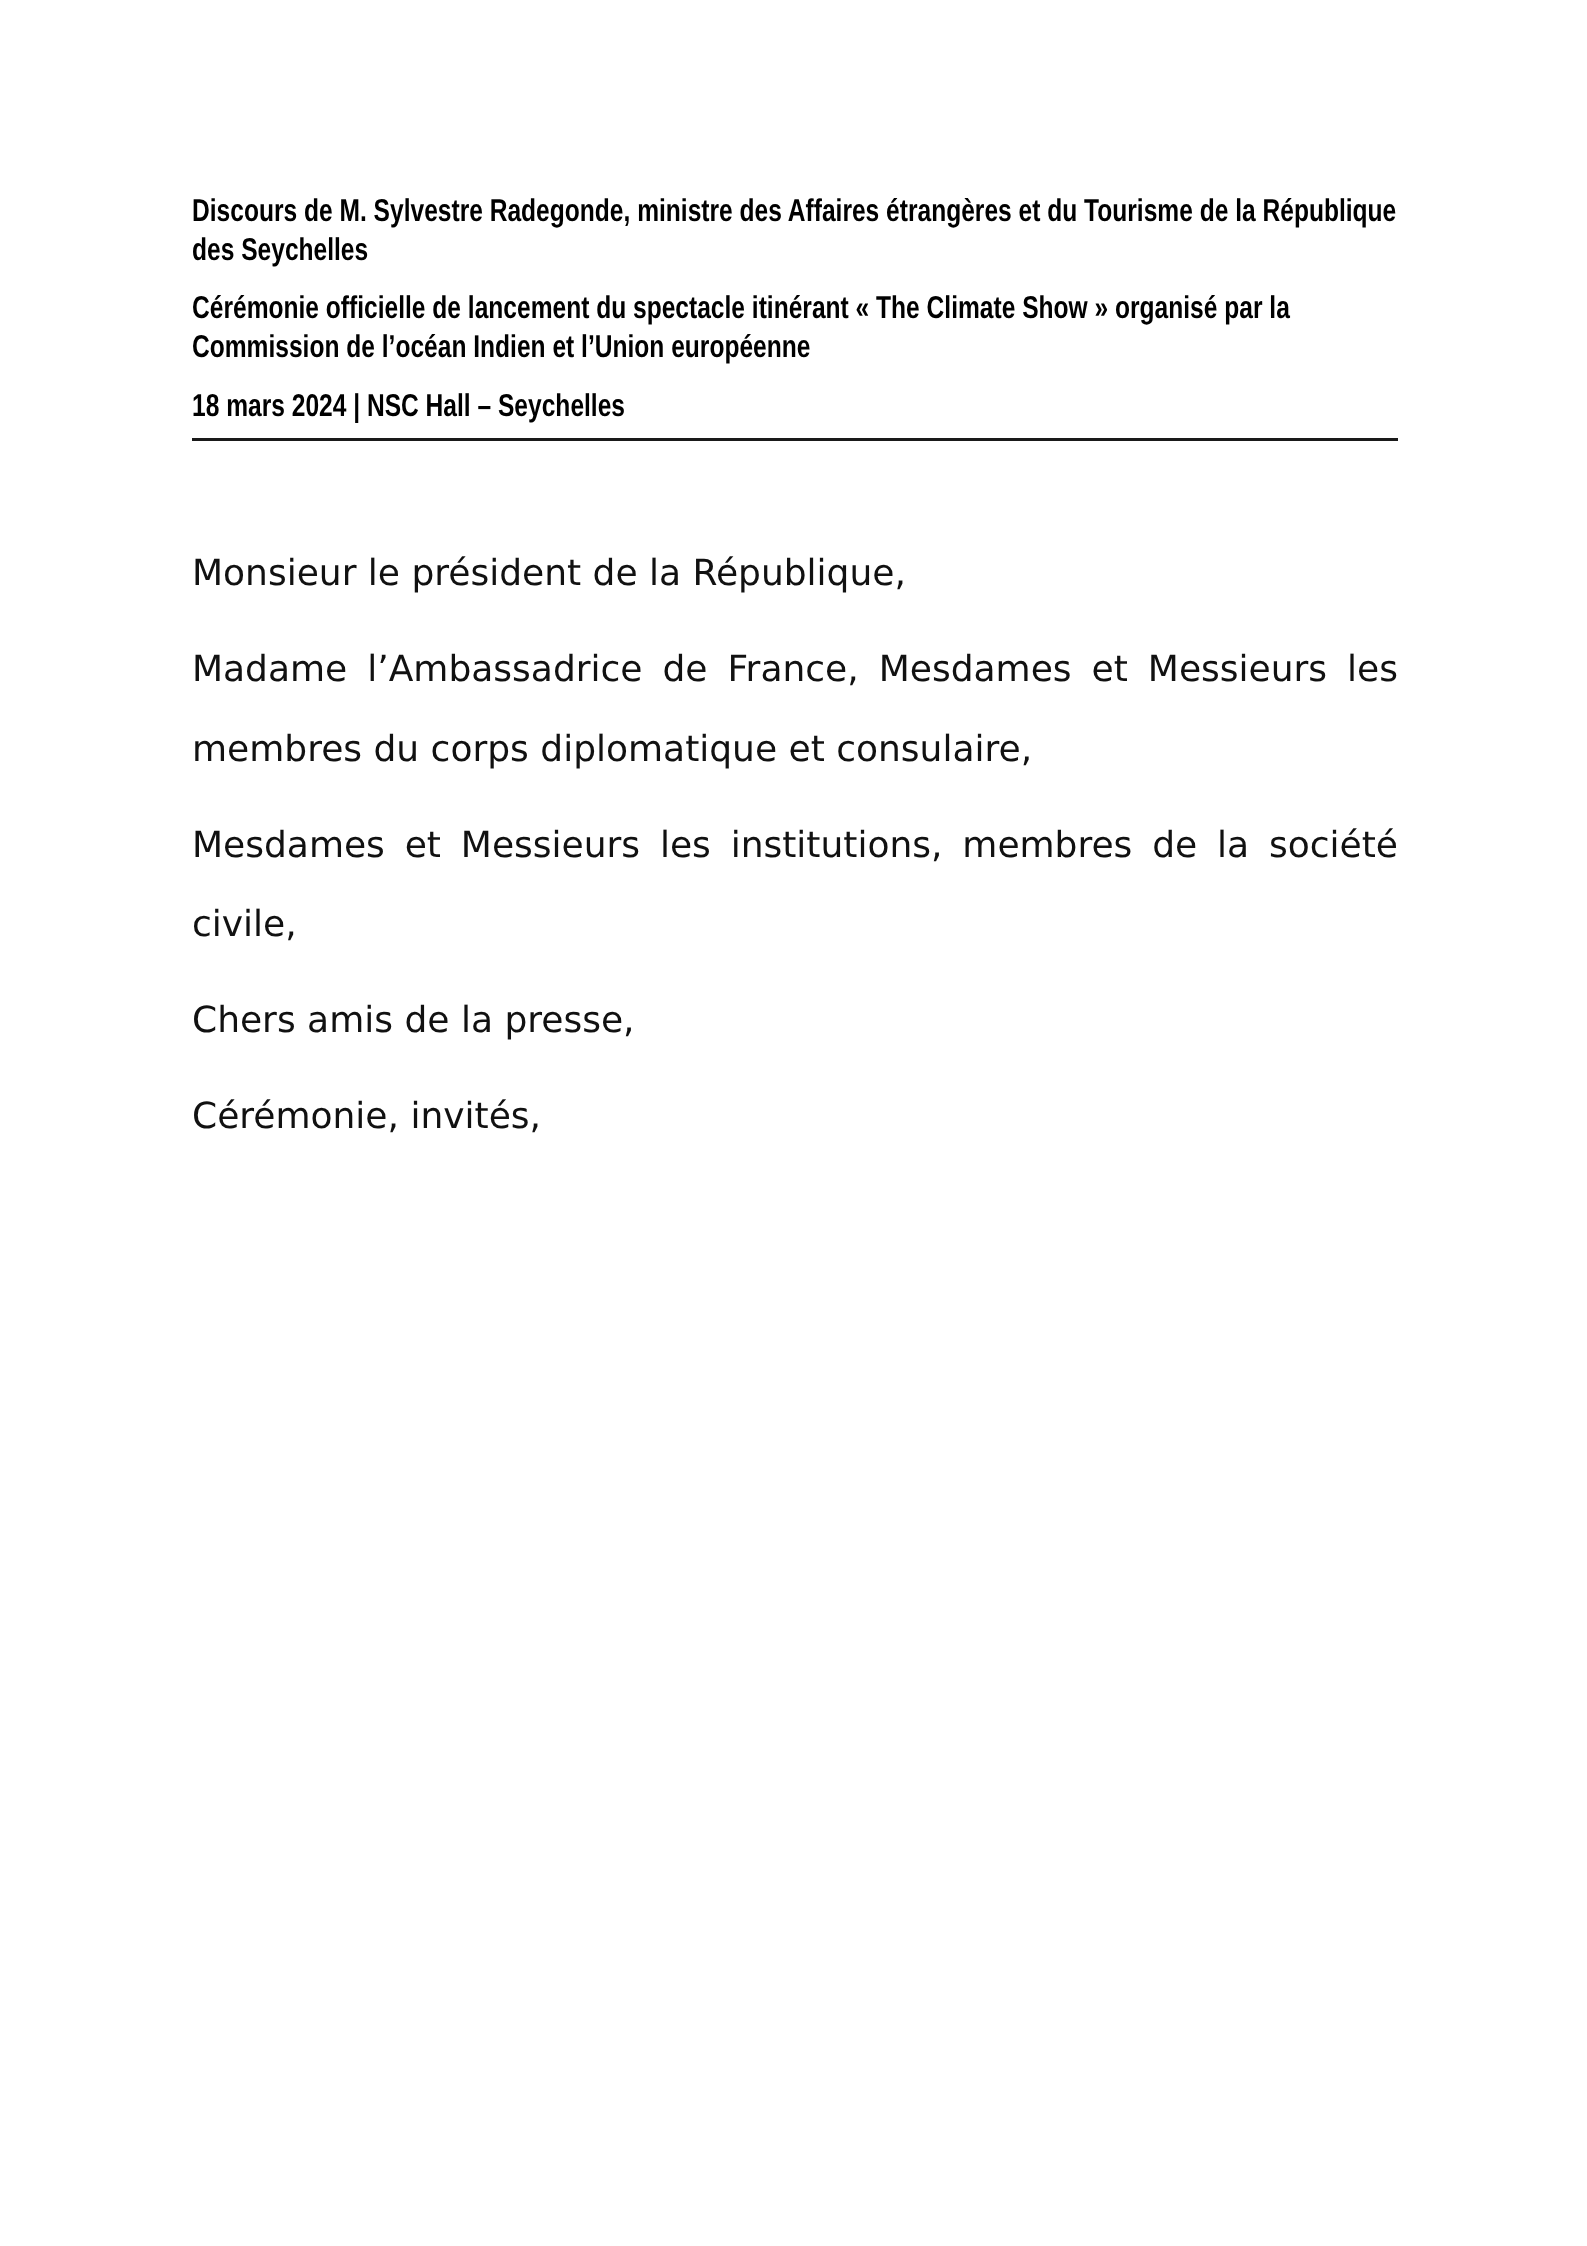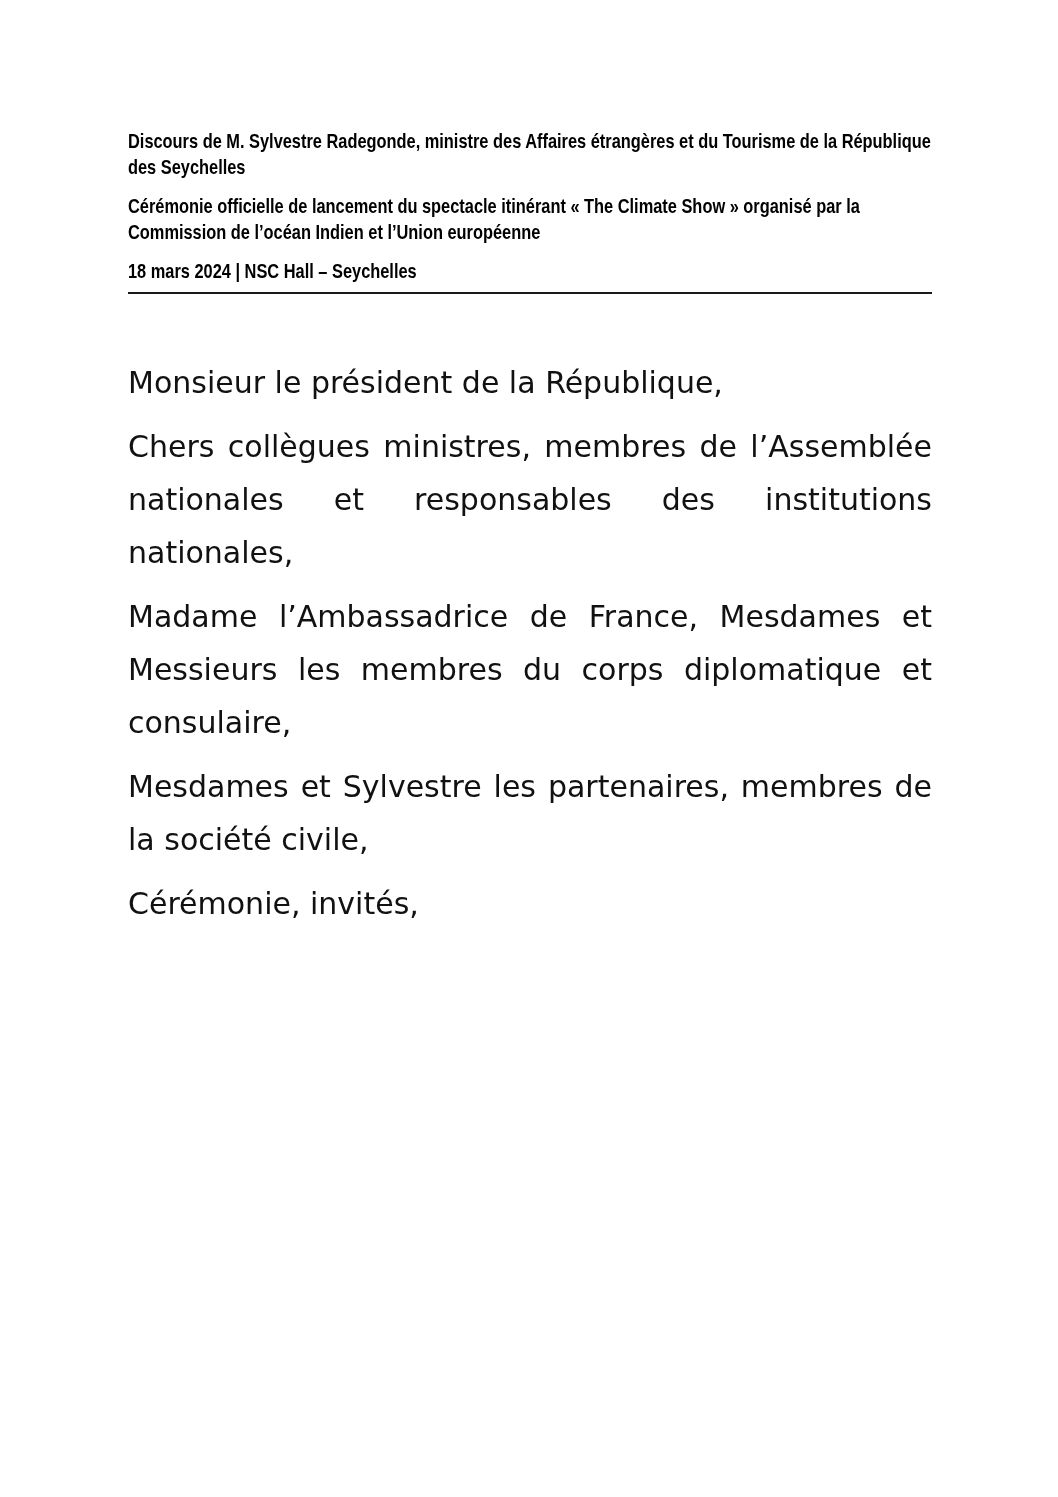--- a/index.html
+++ b/index.html
@@ -55,21 +55,21 @@
   }
 
   
   .doc-body {
     margin-top: 62px;
     color: #111111;
   }
 
   .body-par {
     font-family: "DejaVu Sans", sans-serif;
-    font-size: 30px;
+    font-size: 24px;
     line-height: 53px;
     text-align: justify;
     margin-bottom: 11px;
   }
 
   
   .page-footer {
     position: absolute;
     right: 126px;
     top: 1378px;
@@ -90,23 +90,23 @@
       <p class="hline">Discours de M. Sylvestre Radegonde, ministre des Affaires étrangères et du Tourisme de la République des Seychelles</p>
       <p class="hline">Cérémonie officielle de lancement du spectacle itinérant « The Climate Show » organisé par la Commission de l’océan Indien et l’Union européenne</p>
       <p class="hline date">18 mars 2024 | NSC Hall – Seychelles</p>
       <hr class="header-rule">
     </header>
 
     <main class="doc-body">
       <div>
 
       <p class="body-par">Monsieur le président de la République,</p>
-          <p class="body-par">Chers collègues ministres, membres de l’Assemblée nationales et responsables des institutions nationales,</p>
           <p class="body-par">Madame l’Ambassadrice de France, Mesdames et Messieurs les membres du corps diplomatique et consulaire,</p>
-          <p class="body-par">Mesdames et Sylvestre les partenaires, membres de la société civile,</p>
+          <p class="body-par">Mesdames et Messieurs les institutions, membres de la société civile,</p>
+          <p class="body-par">Chers amis de la presse,</p>
           <p class="body-par">Cérémonie, invités,</p>
         </div>
     </main>
 
   </div>
 
   <footer class="page-footer">
     <span>1</span>
   </footer>
 </div>

